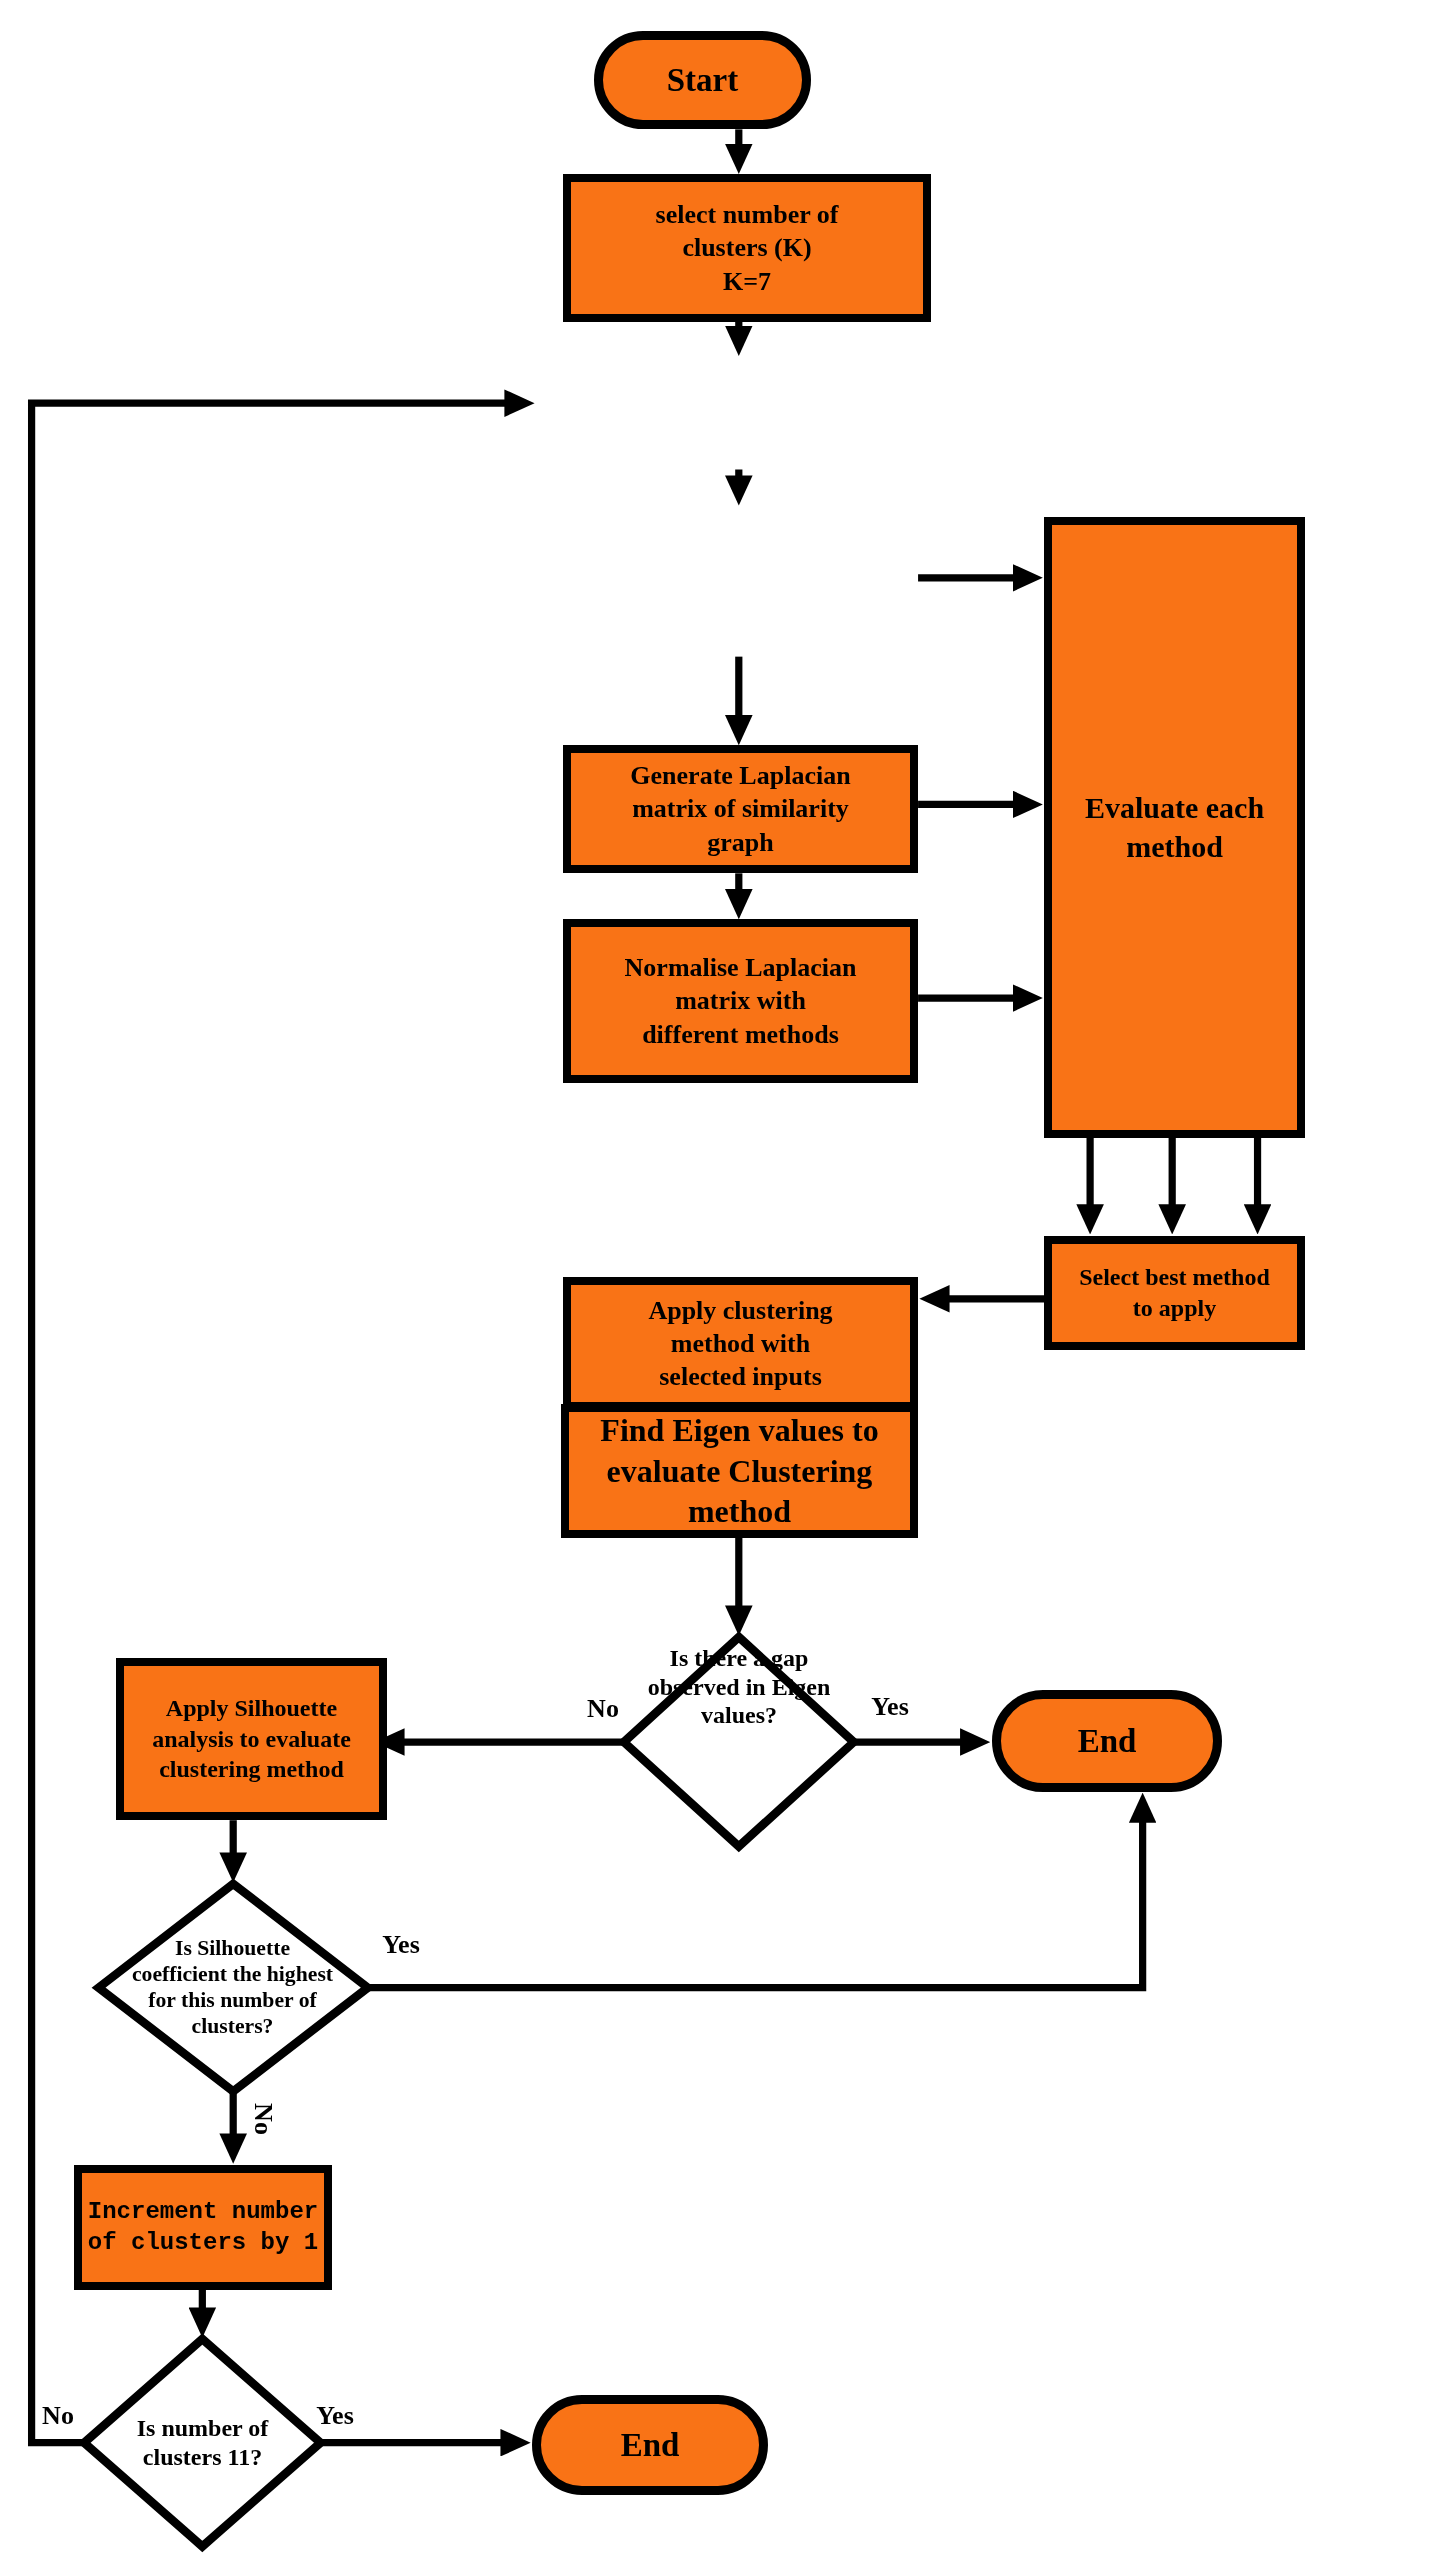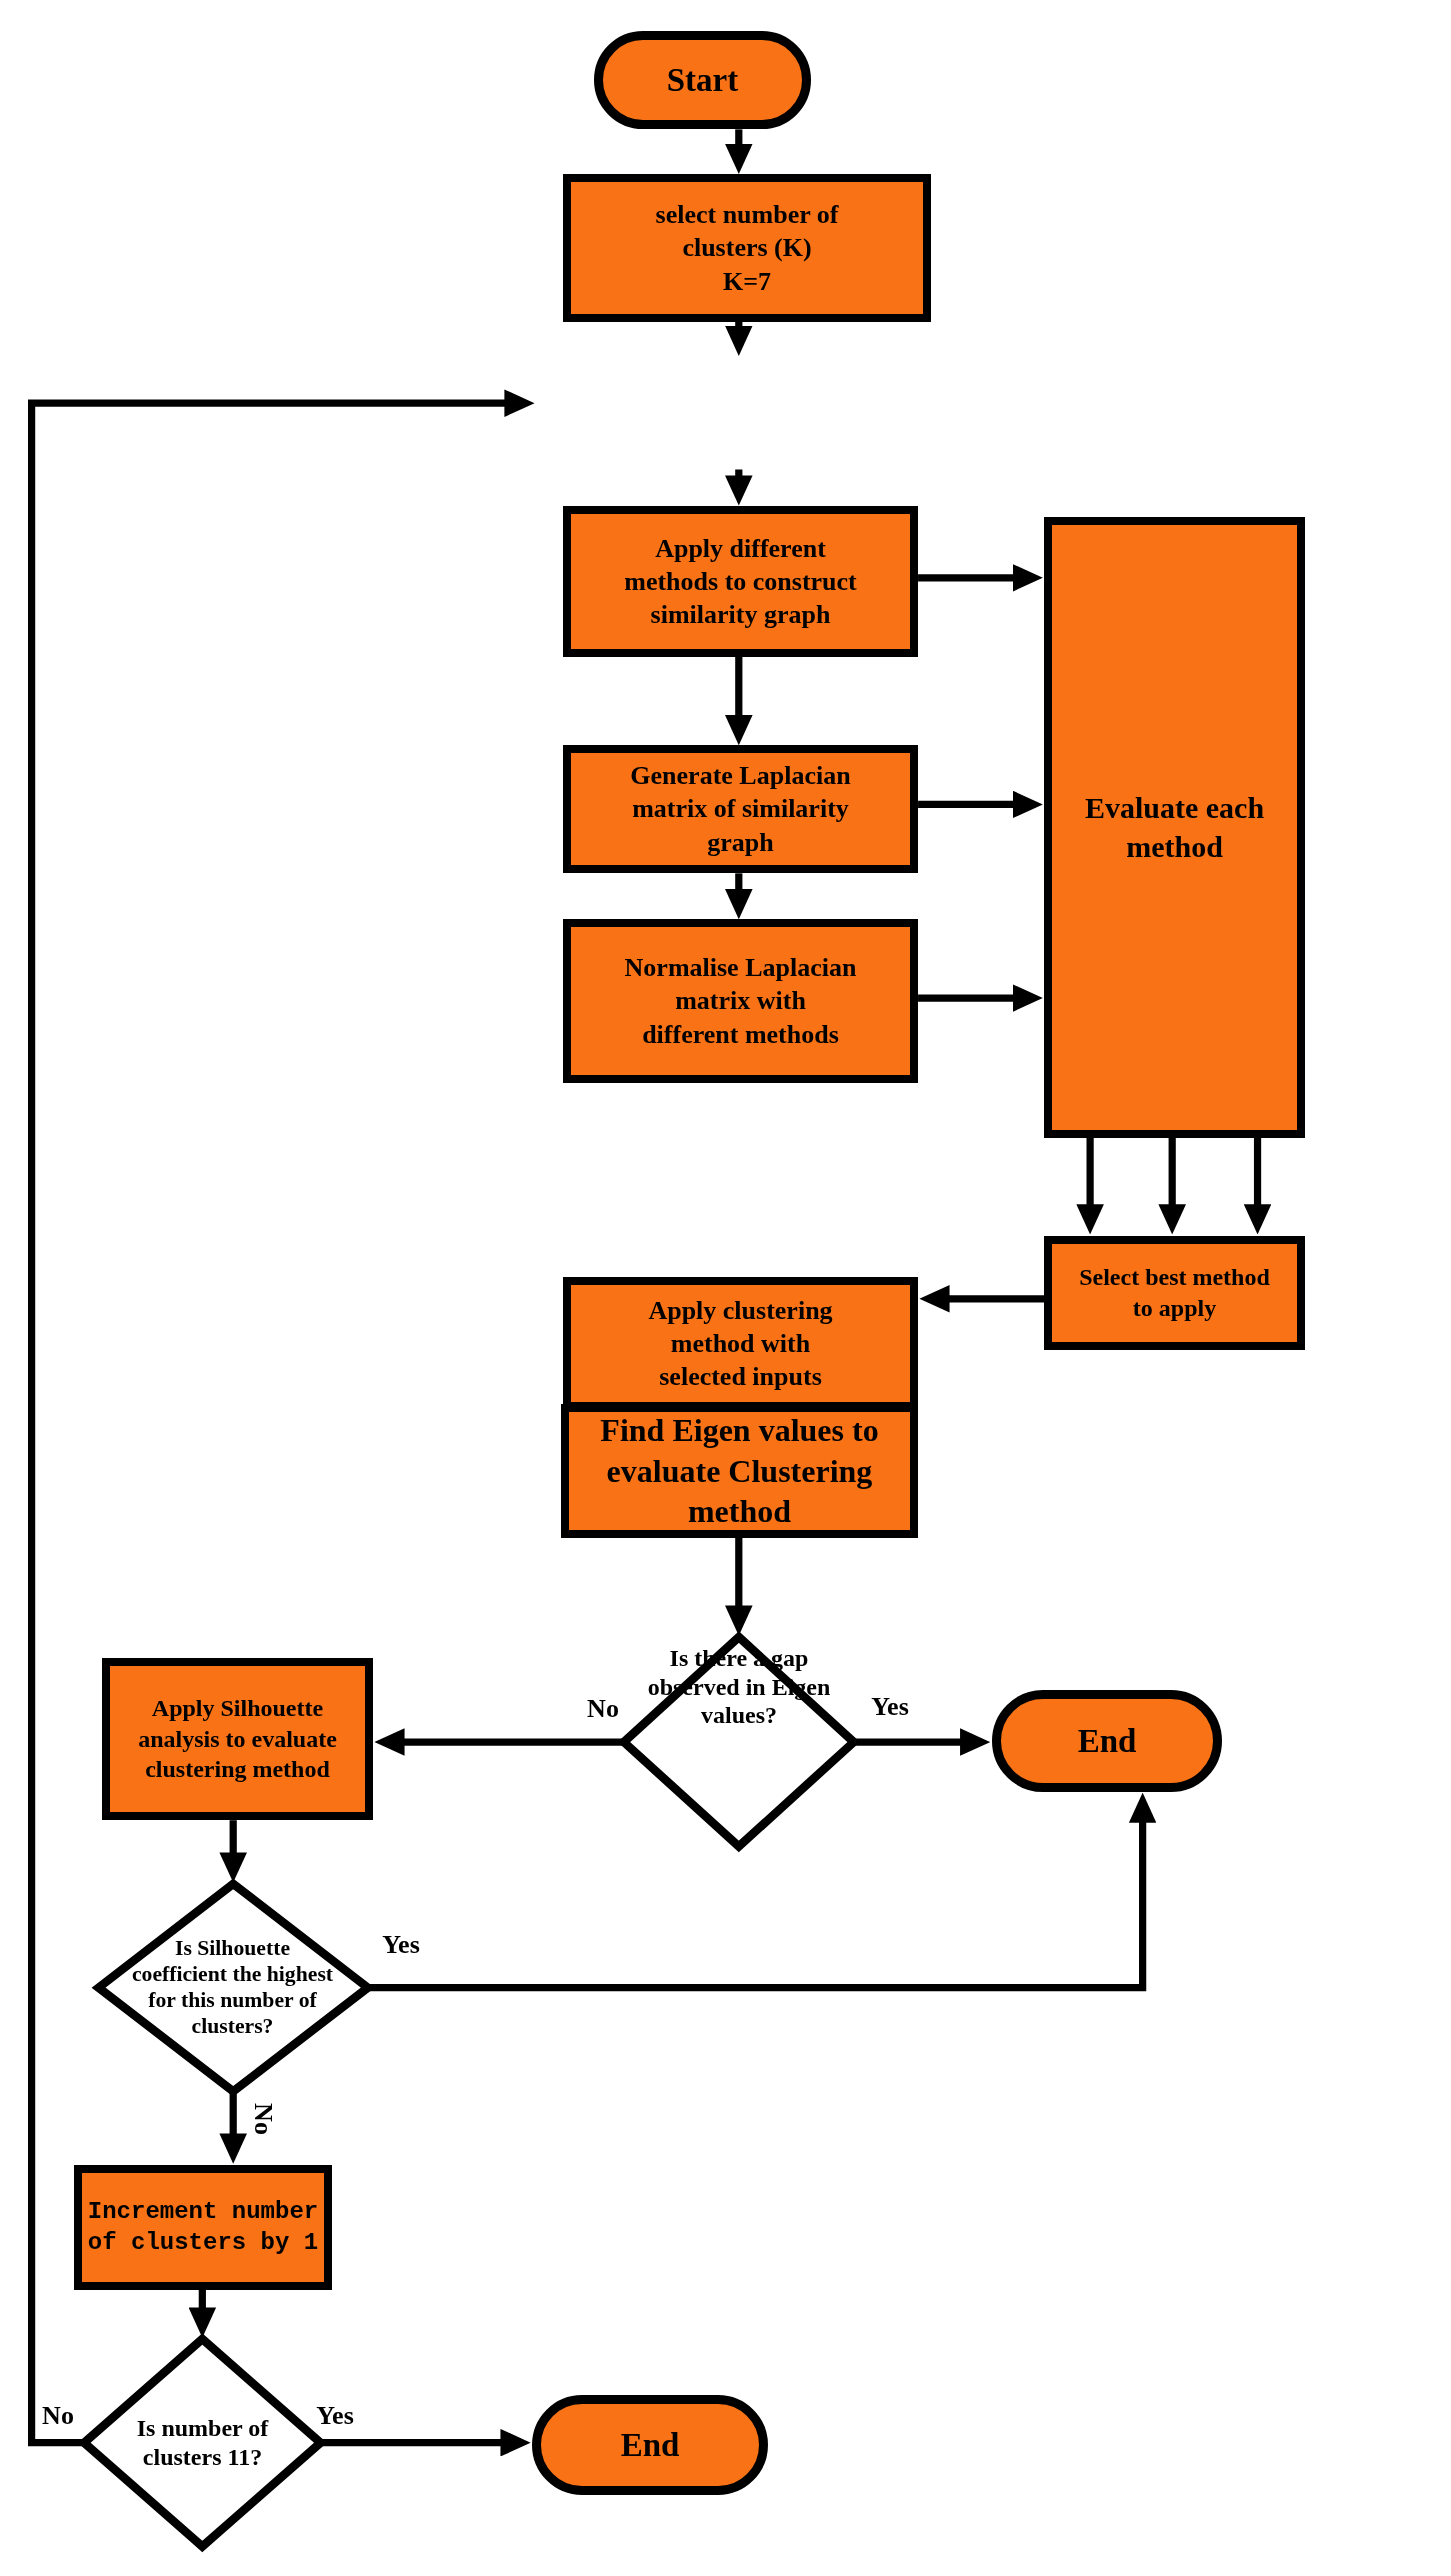--- a/index.html
+++ b/index.html
@@ -104,25 +104,20 @@
     <span class="txt">Start</span>
   </div>
 
   <div class="node" style="left:563px; top:174px; width:368px; height:148px; font-size:26px;">
     <span class="txt">select number of
 clusters (K)
 K=7</span>
   </div>
 
 
-  <div class="node" style="left:563px; top:506px; width:355px; height:151px; font-size:26px;">
-    <span class="txt">Apply different
-methods to construct
-similarity graph</span>
-  </div>
 
   <div class="node" style="left:563px; top:745px; width:355px; height:128px; font-size:26px;">
     <span class="txt">Generate Laplacian
 matrix of similarity
 graph</span>
   </div>
 
   <div class="node" style="left:563px; top:919px; width:355px; height:164px; font-size:26px;">
     <span class="txt">Normalise Laplacian
 matrix with
@@ -148,21 +143,21 @@
   <div class="node" style="left:561px; top:1404px; width:357px; height:134px; font-size:32px;">
     <span class="txt">Find Eigen values to
 evaluate Clustering
 method</span>
   </div>
 
   <div class="node pill" style="left:992px; top:1690px; width:230px; height:102px;">
     <span class="txt">End</span>
   </div>
 
-  <div class="node" style="left:102px; top:1658px; width:271px; height:162px;">
+  <div class="node" style="left:116px; top:1658px; width:271px; height:162px;">
     <span class="txt">Apply Silhouette
 analysis to evaluate
 clustering method</span>
   </div>
 
   <div class="node" style="left:74px; top:2165px; width:258px; height:125px;font-family:Liberation Mono, monospace;">
     <span class="txt">Increment number
 of clusters by 1</span>
   </div>
 

